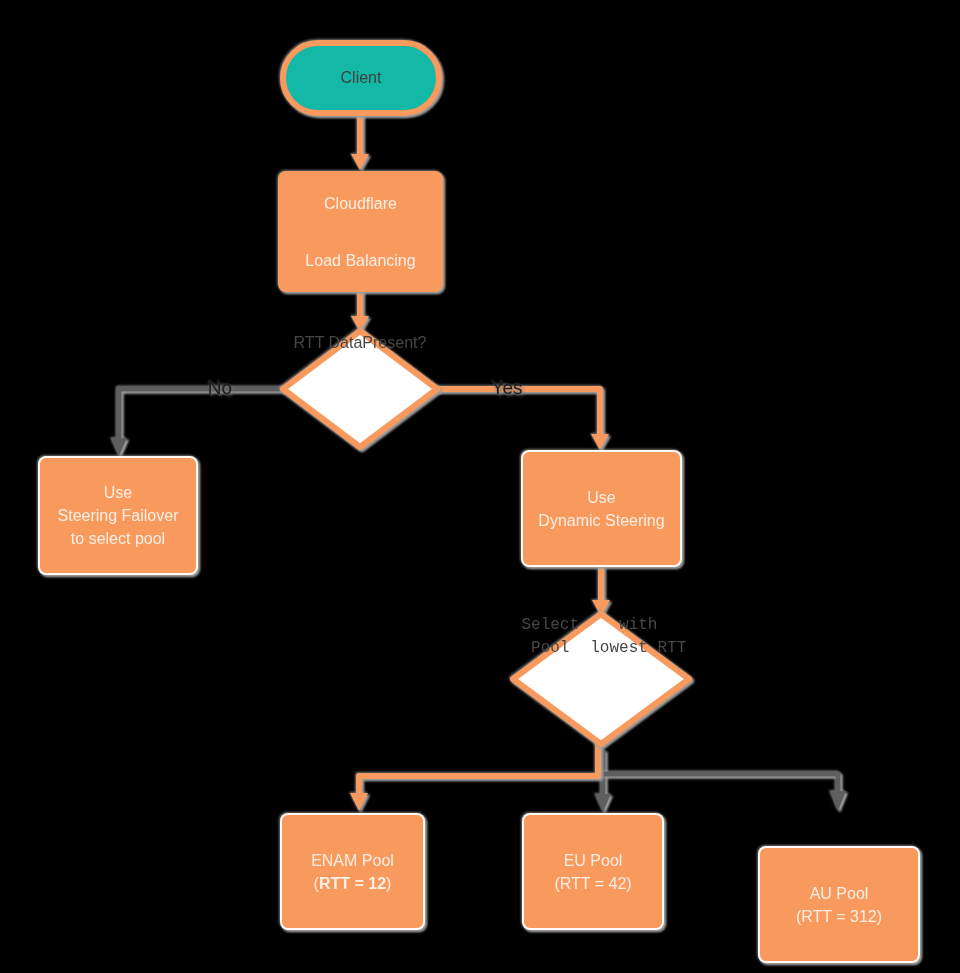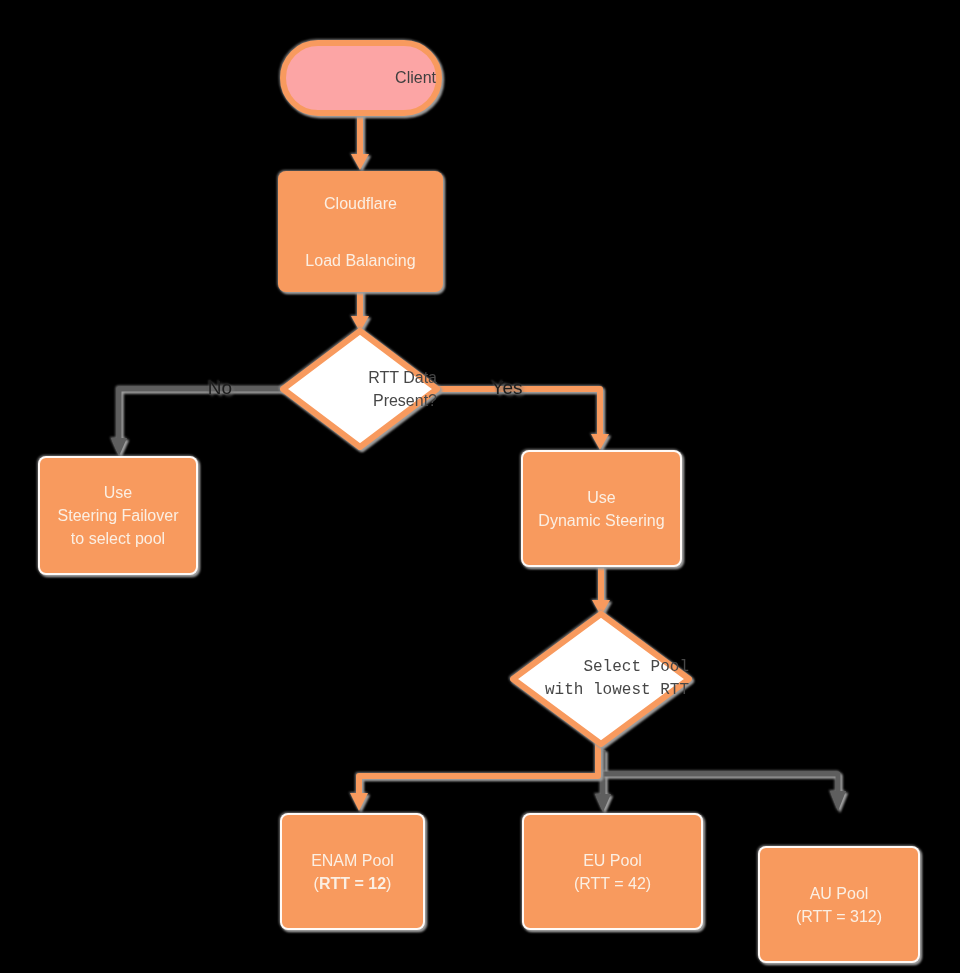--- a/index.html
+++ b/index.html
@@ -26,44 +26,43 @@
     position: absolute;
     display: flex;
     flex-direction: column;
     align-items: center;
     justify-content: center;
     text-align: center;
     box-sizing: border-box;
     filter: drop-shadow(2px 2px 1px #9E9E9E) drop-shadow(-1px -1px 1px rgba(158,158,158,.7));
   }
   .pill {
-    background: #fca5a5;
+    background: #14b8a6;
     border: 6px solid #F89A5E;
     border-radius: 44px;
     color: #3F3F3F;
     font-size: 16px;
-    align-items: flex-end;
   }
   .orangebox {
     background: #F89A5E;
     color: #FBEFE3;
     border-radius: 8px;
     font-size: 16px;
     line-height: 23px;
   }
   .whiteborder { border: 2px solid rgba(255,255,255,.95); border-radius: 8px; }
   .line { display: block; }
   b { font-weight: bold; }
 
   
   .dtext {
     position: absolute;
     display: flex;
-    flex-direction: column;
-    align-items: flex-end;
+    flex-direction: row;
+    align-items: flex-start;
     justify-content: center;
     text-align: center;
     color: #474747;
     font-size: 16px;
     line-height: 23px;
   }
 
   
   .edgelabel {
     position: absolute;
@@ -154,21 +153,21 @@
   <div class="dtext" style="left:513px; top:614px; width:176px; height:130px;font-family:Liberation Mono, monospace;">
     <span class="line">Select Pool</span>
     <span class="line">with lowest RTT</span>
   </div>
 
   <div class="node orangebox whiteborder" style="left:280px; top:813px; width:145px; height:117px;">
     <span class="line">ENAM Pool</span>
     <span class="line"><span>(</span><b>RTT = 12</b><span>)</span></span>
   </div>
 
-  <div class="node orangebox whiteborder" style="left:522px; top:813px; width:181px; height:117px;">
+  <div class="node orangebox whiteborder" style="left:522px; top:813px; width:142px; height:117px;">
     <span class="line">EU Pool</span>
     <span class="line"><span>(</span><span>RTT = 42</span><span>)</span></span>
   </div>
 
   <div class="node orangebox whiteborder" style="left:758px; top:813px; width:162px; height:117px;margin-top:33px;">
     <span class="line">AU Pool</span>
     <span class="line"><span>(</span><span>RTT = 312</span><span>)</span></span>
   </div>
 
 </div>

